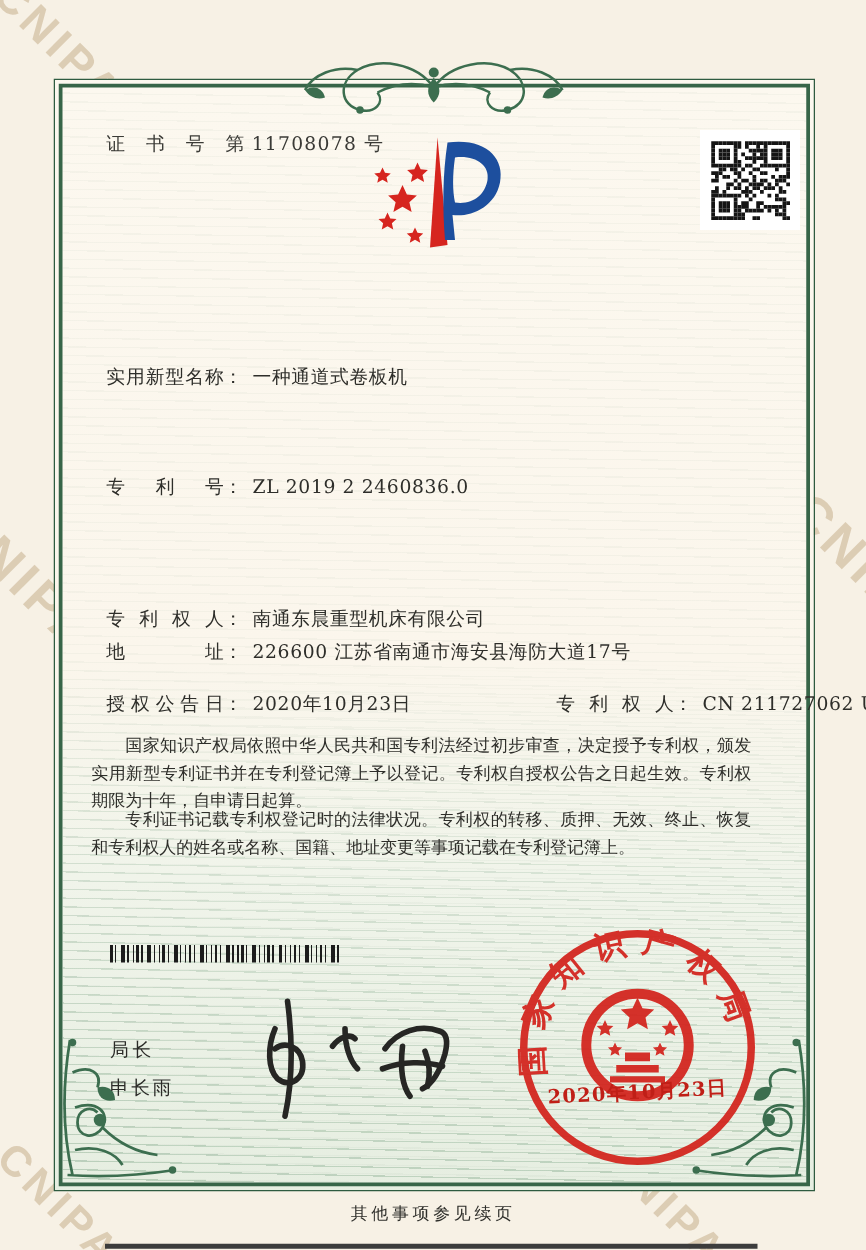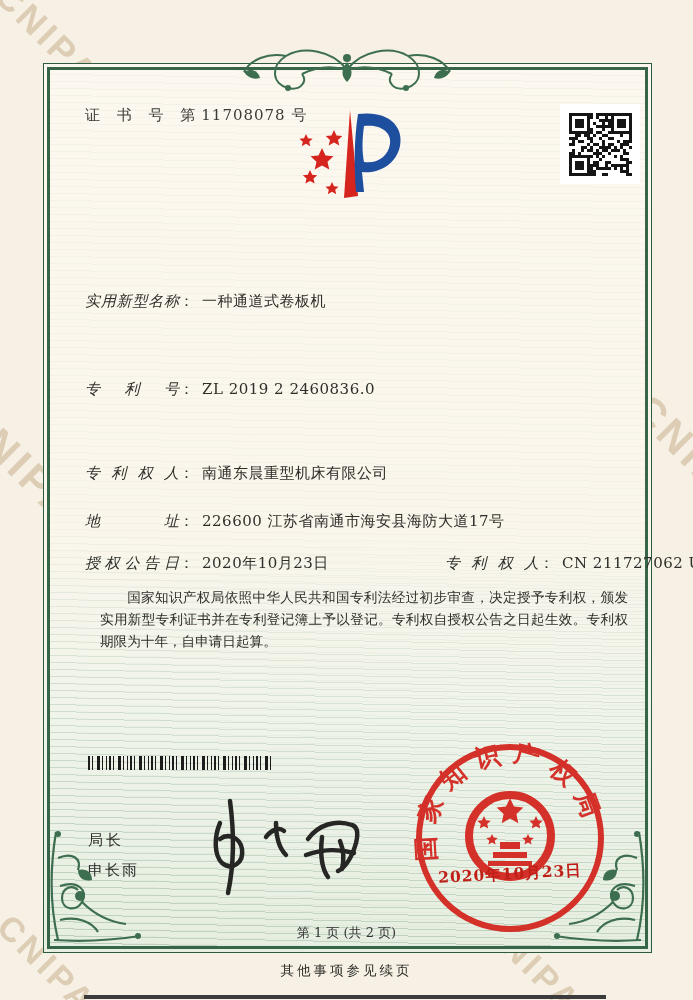--- a/index.html
+++ b/index.html
@@ -31,27 +31,27 @@
   .logo{position:absolute;left:292px;top:108px;}
   .qr-wrap{position:absolute;left:560px;top:104px;width:80px;height:80px;background:#fff;
            display:flex;align-items:center;justify-content:center;}
   .qr{position:relative;width:63px;height:63px;background:#fff;}
   .qr i{position:absolute;width:3px;height:3px;background:#151515;}
   .title{position:absolute;left:0;top:203px;width:693px;text-align:center;
          font-size:35px;font-weight:bold;letter-spacing:9px;color:#111;}
 
   
   .frow{position:absolute;left:85px;font-size:15px;color:#2e2e2a;white-space:nowrap;}
-  .flabel{display:inline-block;width:94px;text-align:justify;text-align-last:justify;vertical-align:top;font-style:italic;}
+  .flabel{display:inline-block;width:94px;text-align:justify;text-align-last:justify;vertical-align:top;}
   .fcolon{display:inline-block;margin-right:8px;}
   .fvalue{letter-spacing:.5px;}
   .grant2{position:absolute;left:360px;top:0;}
 
   
-  .para{position:absolute;left:100px;width:528px;font-size:13.6px;line-height:1.62;
+  .para{position:absolute;left:73px;width:528px;font-size:13.6px;line-height:1.62;
         text-align:justify;text-indent:2em;color:#2e2e2a;}
 
   
   .barcode{position:absolute;left:88px;top:756px;width:185px;height:14px;
      background:repeating-linear-gradient(90deg,#1c1c1c 0 2px,transparent 2px 4px,#1c1c1c 4px 5px,transparent 5px 9px,#1c1c1c 9px 12px,transparent 12px 14px,#1c1c1c 14px 15px,transparent 15px 18px,#1c1c1c 18px 19px,transparent 19px 21px);}
   .director-title{position:absolute;left:88px;top:831px;font-size:15px;letter-spacing:3px;}
   .director-name{position:absolute;left:88px;top:861px;font-size:15px;letter-spacing:2px;}
   .sig{position:absolute;left:190px;top:793px;}
   .seal{position:absolute;left:414px;top:742px;width:192px;height:192px;opacity:.93;z-index:3;}
   .seal-date{position:absolute;left:414px;top:864px;width:192px;text-align:center;
@@ -392,35 +392,36 @@
         </div>
     </div>
 
 
     <div class="frow" style="top:292px;">
       <span class="flabel">实用新型名称</span><span class="fcolon">：</span><span class="fvalue">一种通道式卷板机</span>
     </div>
     <div class="frow" style="top:380px;">
       <span class="flabel">专利号</span><span class="fcolon">：</span><span class="fvalue">ZL 2019 2 2460836.0</span>
     </div>
-    <div class="frow" style="top:464px;">
+    <div class="frow" style="top:486px;">
       <span class="flabel">专利权人</span><span class="fcolon">：</span><span class="fvalue">南通东晨重型机床有限公司</span>
     </div>
     <div class="frow" style="top:512px;">
       <span class="flabel">地址</span><span class="fcolon">：</span><span class="fvalue">226600 江苏省南通市海安县海防大道17号</span>
     </div>
 
     <div class="frow" style="top:554px;">
       <span class="flabel">授权公告日</span><span class="fcolon">：</span><span class="fvalue">2020年10月23日</span>
       <span class="grant2">
         <span class="flabel">专利权人</span><span class="fcolon">：</span><span class="fvalue">CN 211727062 U</span>
       </span>
     </div>
 
     <div class="para" style="top:586px;">国家知识产权局依照中华人民共和国专利法经过初步审查，决定授予专利权，颁发实用新型专利证书并在专利登记簿上予以登记。专利权自授权公告之日起生效。专利权期限为十年，自申请日起算。</div>
+    <div class="para" style="top:645px;">专利证书记载专利权登记时的法律状况。专利权的转移、质押、无效、终止、恢复和专利权人的姓名或名称、国籍、地址变更等事项记载在专利登记簿上。</div>
 
     <div class="barcode"></div>
 
     <div class="director-title">局长</div>
     <div class="director-name">申长雨</div>
 
     <svg class="sig" width="180" height="105" viewBox="0 0 180 105">
       <g fill="none" stroke="#262624" stroke-width="4.5" stroke-linecap="round" stroke-linejoin="round">
         <path d="M30,30 C24,44 24,62 32,70 C42,78 54,70 52,56 C50,44 38,40 30,46"></path>
         <path d="M40,8 C44,38 44,72 38,100"></path>
@@ -446,18 +447,17 @@
         <path d="M122,74 l2,4.3 4.7,.5 -3.5,3.2 1,4.6 -4.2,-2.4 -4.2,2.4 1,-4.6 -3.5,-3.2 4.7,-.5 z"></path>
         <path d="M78,92 l1.7,3.6 4,.4 -3,2.7 .9,3.9 -3.6,-2 -3.6,2 .9,-3.9 -3,-2.7 4,-.4 z"></path>
         <path d="M114,92 l1.7,3.6 4,.4 -3,2.7 .9,3.9 -3.6,-2 -3.6,2 .9,-3.9 -3,-2.7 4,-.4 z"></path>
         <rect x="86" y="100" width="20" height="7"></rect>
         <rect x="79" y="110" width="34" height="6"></rect>
         <rect x="74" y="119" width="44" height="5"></rect>
       </g>
     </svg>
     <div class="seal-date">2020年10月23日</div>
 
-    <div class="page-info">第 1 页 (共 2 页)</div>
   </div>
 
   <div class="footer-note">其他事项参见续页</div>
   <div class="bottom-edge"></div>
 </div>
 
 </body></html>

